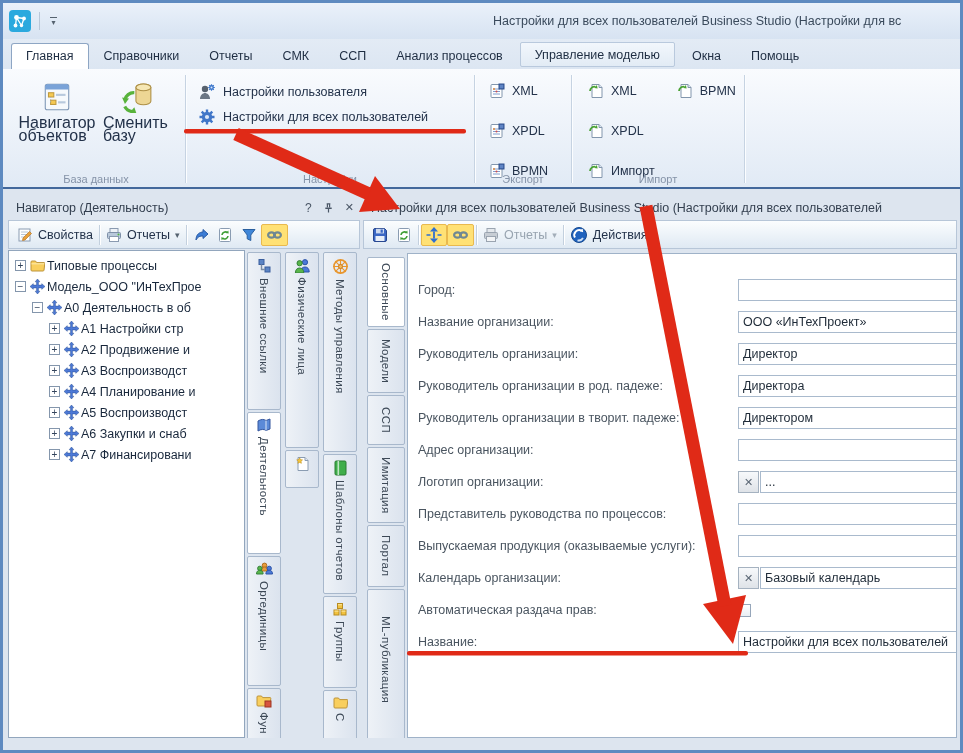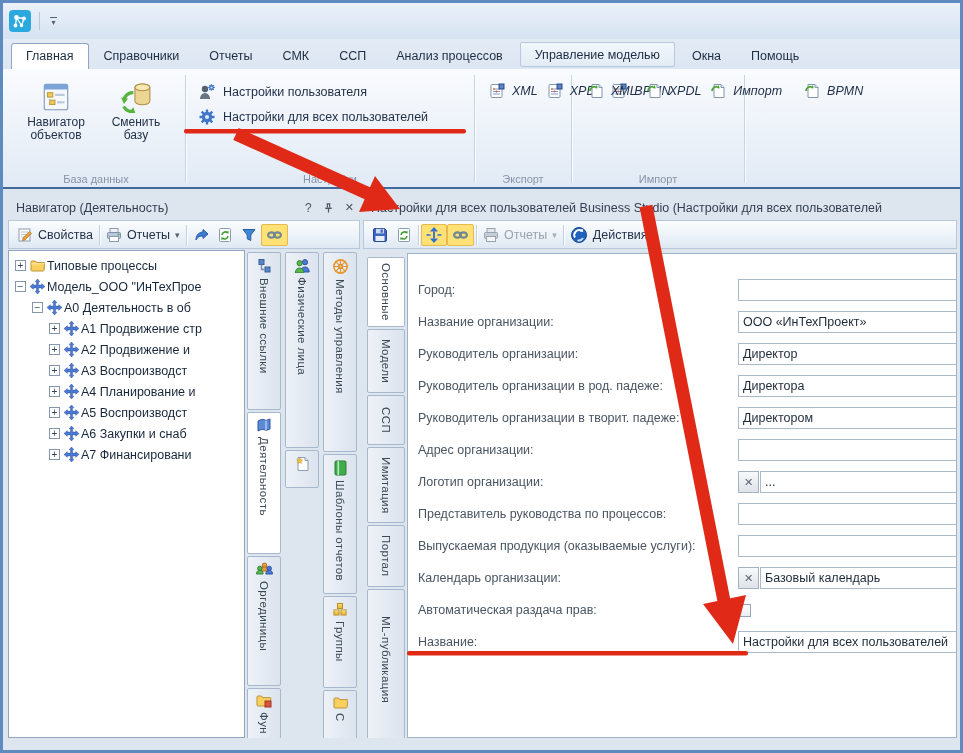--- a/index.html
+++ b/index.html
@@ -33,25 +33,25 @@
   
   .ribbon{ height:120px; background:linear-gradient(#f9fbfe,#e1eaf5);
     border-bottom:2px solid #43689b; display:flex; align-items:stretch; padding:2px 0 0 4px; }
   .rgroup{ position:relative; padding:4px 6px 16px 6px; }
   .rgroup-sep{ width:1px; background:#c6d3e2; margin:4px 0; box-shadow:1px 0 0 #fbfdff; }
   .rgroup-label{ position:absolute; bottom:2px; left:0; right:0; text-align:center;
     color:#8593a8; font-size:11px; white-space:nowrap; }
   .bigbtns{ display:flex; gap:10px; padding:2px 8px; }
   .bigbtn{ width:72px; display:flex; flex-direction:column; align-items:center; gap:3px;
     padding-top:4px; cursor:default; }
-  .bigbtn .cap{ text-align:center; font-size:12px; line-height:13px; color:#23324a; }
+  .bigbtn .cap{ text-align:left; font-size:16px; line-height:13px; color:#23324a; }
   .smallitems{ display:flex; flex-direction:column; gap:7px; padding:8px 4px 0 6px; }
   .smallitem{ display:flex; align-items:center; gap:7px; white-space:nowrap;
     font-size:12.5px; color:#23324a; cursor:default; }
-  .expcol{ display:flex; gap:9px; padding:8px 6px 0 8px;font-style:italic; }
+  .expcol{ display:flex; flex-direction:column; gap:24px; padding:8px 6px 0 8px; }
   .impwrap{ display:flex; gap:22px; padding:8px 6px 0 10px; }
   
   .main{ position:absolute; left:3px; right:3px; top:186px; bottom:3px; background:#dde5ef; }
   .panel{ position:absolute; top:6px; bottom:9px; }
   .panel-caption{ height:25px; display:flex; align-items:center; padding:0 6px 0 8px;
     color:#333f4f; font-size:12.5px; white-space:nowrap; overflow:hidden; }
   .cap-btns{ margin-left:auto; display:flex; align-items:center; gap:11px; color:#4a5666;
     font-size:12px; }
   .toolbar{ height:29px; background:linear-gradient(#fbfdfe,#dfe9f3);
     border:1px solid #b7c6d8; display:flex; align-items:center; padding:0 4px; gap:0; }
@@ -113,20 +113,21 @@
     </g>
     <g fill="#fff">
       <circle cx="7.5" cy="7.5" r="2.4"></circle>
         <circle cx="15" cy="8.5" r="1.9"></circle>
       <circle cx="6.5" cy="15.5" r="1.9"></circle>
         <circle cx="12.5" cy="15.5" r="1.7"></circle>
     </g>
   </svg>
   <span class="qat-sep"></span>
   <span class="qat-btn"><span class="qat-line"></span>▾</span>
+  <span class="win-title">Настройки для всех пользователей Business Studio (Настройки для вс</span>
 </div>
 
 <div class="ribbon-tabs">
   <span class="rtab active">Главная</span>
   <span class="rtab">Справочники</span>
   <span class="rtab">Отчеты</span>
   <span class="rtab">СМК</span>
   <span class="rtab">ССП</span>
   <span class="rtab">Анализ процессов</span>
   <span class="rtab framed">Управление моделью</span>
@@ -391,21 +392,21 @@
           </span>
           <span>А0 Деятельность в об</span>
         </div>
         <div class="titem" style="padding-left:40px;">
           <span class="expander">+</span>
           <span class="ticon">
             <svg width="15" height="15" viewBox="0 0 16 16">
                 <path d="M8 0 L10.5 3 H9 V6.5 H12.5 V5 L16 8 12.5 11 V9.5 H9 V13 H10.5 L8 16 5.5 13 H7 V9.5 H3.5 V11 L0 8 3.5 5 V6.5 H7 V3 H5.5 Z" fill="#4d79d6" stroke="#274d91" stroke-width="0.5"></path>
               </svg>
           </span>
-          <span>А1 Продвижение стр</span>
+          <span>А1 Настройки стр</span>
         </div>
         <div class="titem" style="padding-left:40px;">
           <span class="expander">+</span>
           <span class="ticon">
             <svg width="15" height="15" viewBox="0 0 16 16">
                 <path d="M8 0 L10.5 3 H9 V6.5 H12.5 V5 L16 8 12.5 11 V9.5 H9 V13 H10.5 L8 16 5.5 13 H7 V9.5 H3.5 V11 L0 8 3.5 5 V6.5 H7 V3 H5.5 Z" fill="#4d79d6" stroke="#274d91" stroke-width="0.5"></path>
               </svg>
           </span>
           <span>А2 Продвижение и</span>
         </div>

